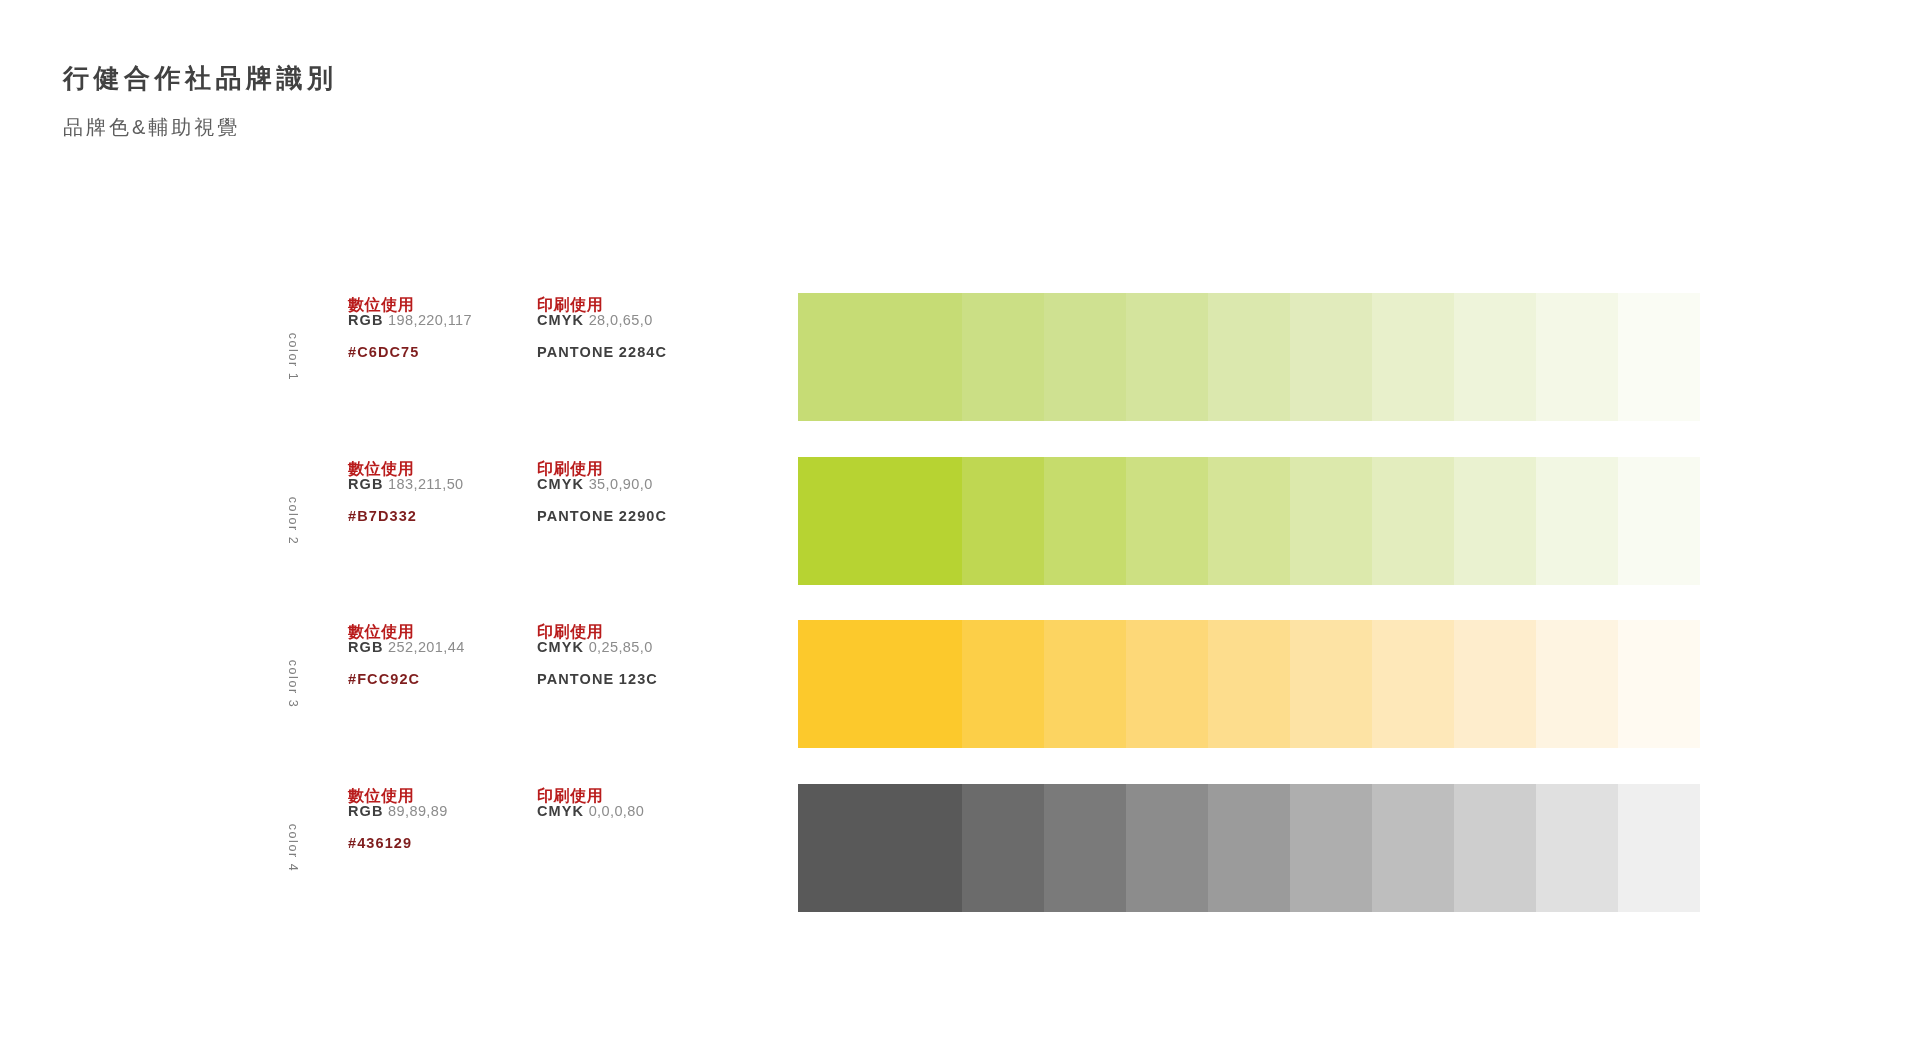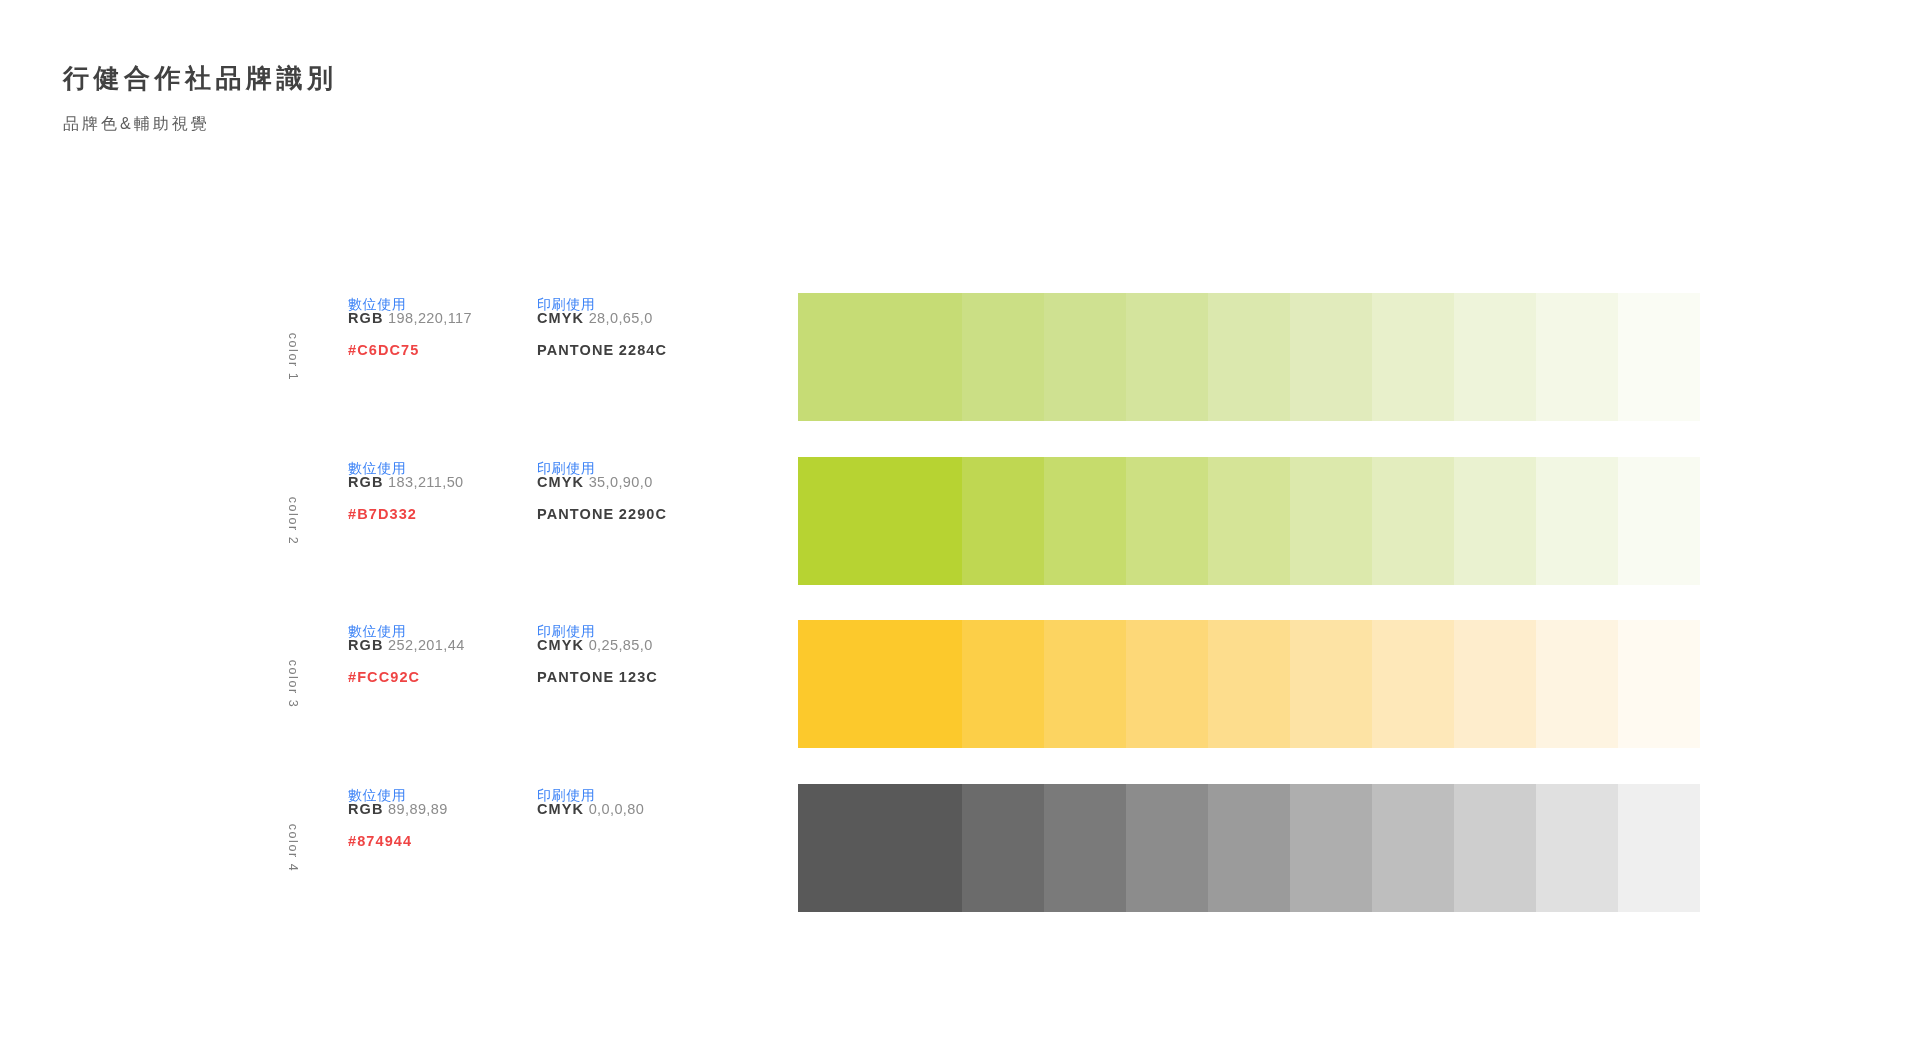--- a/index.html
+++ b/index.html
@@ -12,21 +12,21 @@
   }
   #page { position:relative; width:1920px; height:1059px; background:#ffffff; }
 
   
   #header { position:absolute; left:63px; top:62px; }
   .doc-title {
     font-size:26px; font-weight:bold; color:#414141;
     letter-spacing:4.5px; line-height:1.25; white-space:nowrap;
   }
   .doc-subtitle {
-    font-size:16px; font-weight:normal; color:#5e5e5e;
+    font-size:20px; font-weight:normal; color:#5e5e5e;
     letter-spacing:3px; line-height:1.3; margin-top:19px; white-space:nowrap;
   }
 
   
   #palette { position:absolute; left:0; top:0; width:1920px; height:1059px; }
   .color-row { position:absolute; left:0; width:1920px; height:130px; }
 
   .row-tag {
     position:absolute; left:283px; top:0;
     width:20px; height:128px;
@@ -38,35 +38,35 @@
     white-space:nowrap;
     font-size:12.5px; color:#7d7d7d;
     letter-spacing:1.6px;
   }
 
   .spec-col { position:absolute; top:4px; }
   .spec-col.digital { left:348px; }
   .spec-col.print   { left:537px; }
 
   .spec-head {
-    font-size:14px; font-weight:normal; color:#3b82f6;
+    font-size:16px; font-weight:bold; color:#b91c1c;
     letter-spacing:0.6px; white-space:nowrap; line-height:1;
   }
   .spec-line {
     font-size:14.5px; color:#8a8a8a; letter-spacing:0.5px;
     white-space:nowrap; line-height:1; margin-top:0;
   }
   .spec-line:nth-of-type(1) { margin-top:0; }
   .spec-key {
     color:#3f3f3f; font-weight:600; letter-spacing:1.1px;
   }
   .spec-val { color:#8c8c8c; letter-spacing:0.4px; }
   .spec-line.l1 { }
   .spec-line.l2 { margin-top:17px; }
-  .spec-line.hexline { color:#ef4444; font-weight:600; letter-spacing:1.1px; }
+  .spec-line.hexline { color:#7f1d1d; font-weight:600; letter-spacing:1.1px; }
 
   
   .band {
     position:absolute; left:798px; top:0;
     width:902px; height:128px;
     display:flex; flex-direction:row;
   }
   .swatch { height:128px; flex:0 0 auto; }
   .swatch.wide { width:164px; }
   .swatch.narrow { width:82px; }
@@ -163,21 +163,21 @@
           <div class="swatch narrow" style="background: rgb(255, 250, 241);"></div>
         </div>
       </div>
       <div class="color-row" style="top: 784px;">
         <div class="row-tag">
           <span>color 4</span>
         </div>
         <div class="spec-col digital">
           <div class="spec-head">數位使用</div>
           <div class="spec-line l1"><span class="spec-key">RGB</span> <span class="spec-val">89,89,89</span></div>
-          <div class="spec-line l2 hexline">#874944</div>
+          <div class="spec-line l2 hexline">#436129</div>
         </div>
         <div class="spec-col print">
           <div class="spec-head">印刷使用</div>
           <div class="spec-line l1"><span class="spec-key">CMYK</span> <span class="spec-val">0,0,0,80</span></div>
         </div>
         <div class="band">
           <div class="swatch wide" style="background: rgb(89, 89, 89);"></div>
           <div class="swatch narrow" style="background: rgb(107, 107, 107);"></div>
           <div class="swatch narrow" style="background: rgb(122, 122, 122);"></div>
           <div class="swatch narrow" style="background: rgb(140, 140, 140);"></div>

